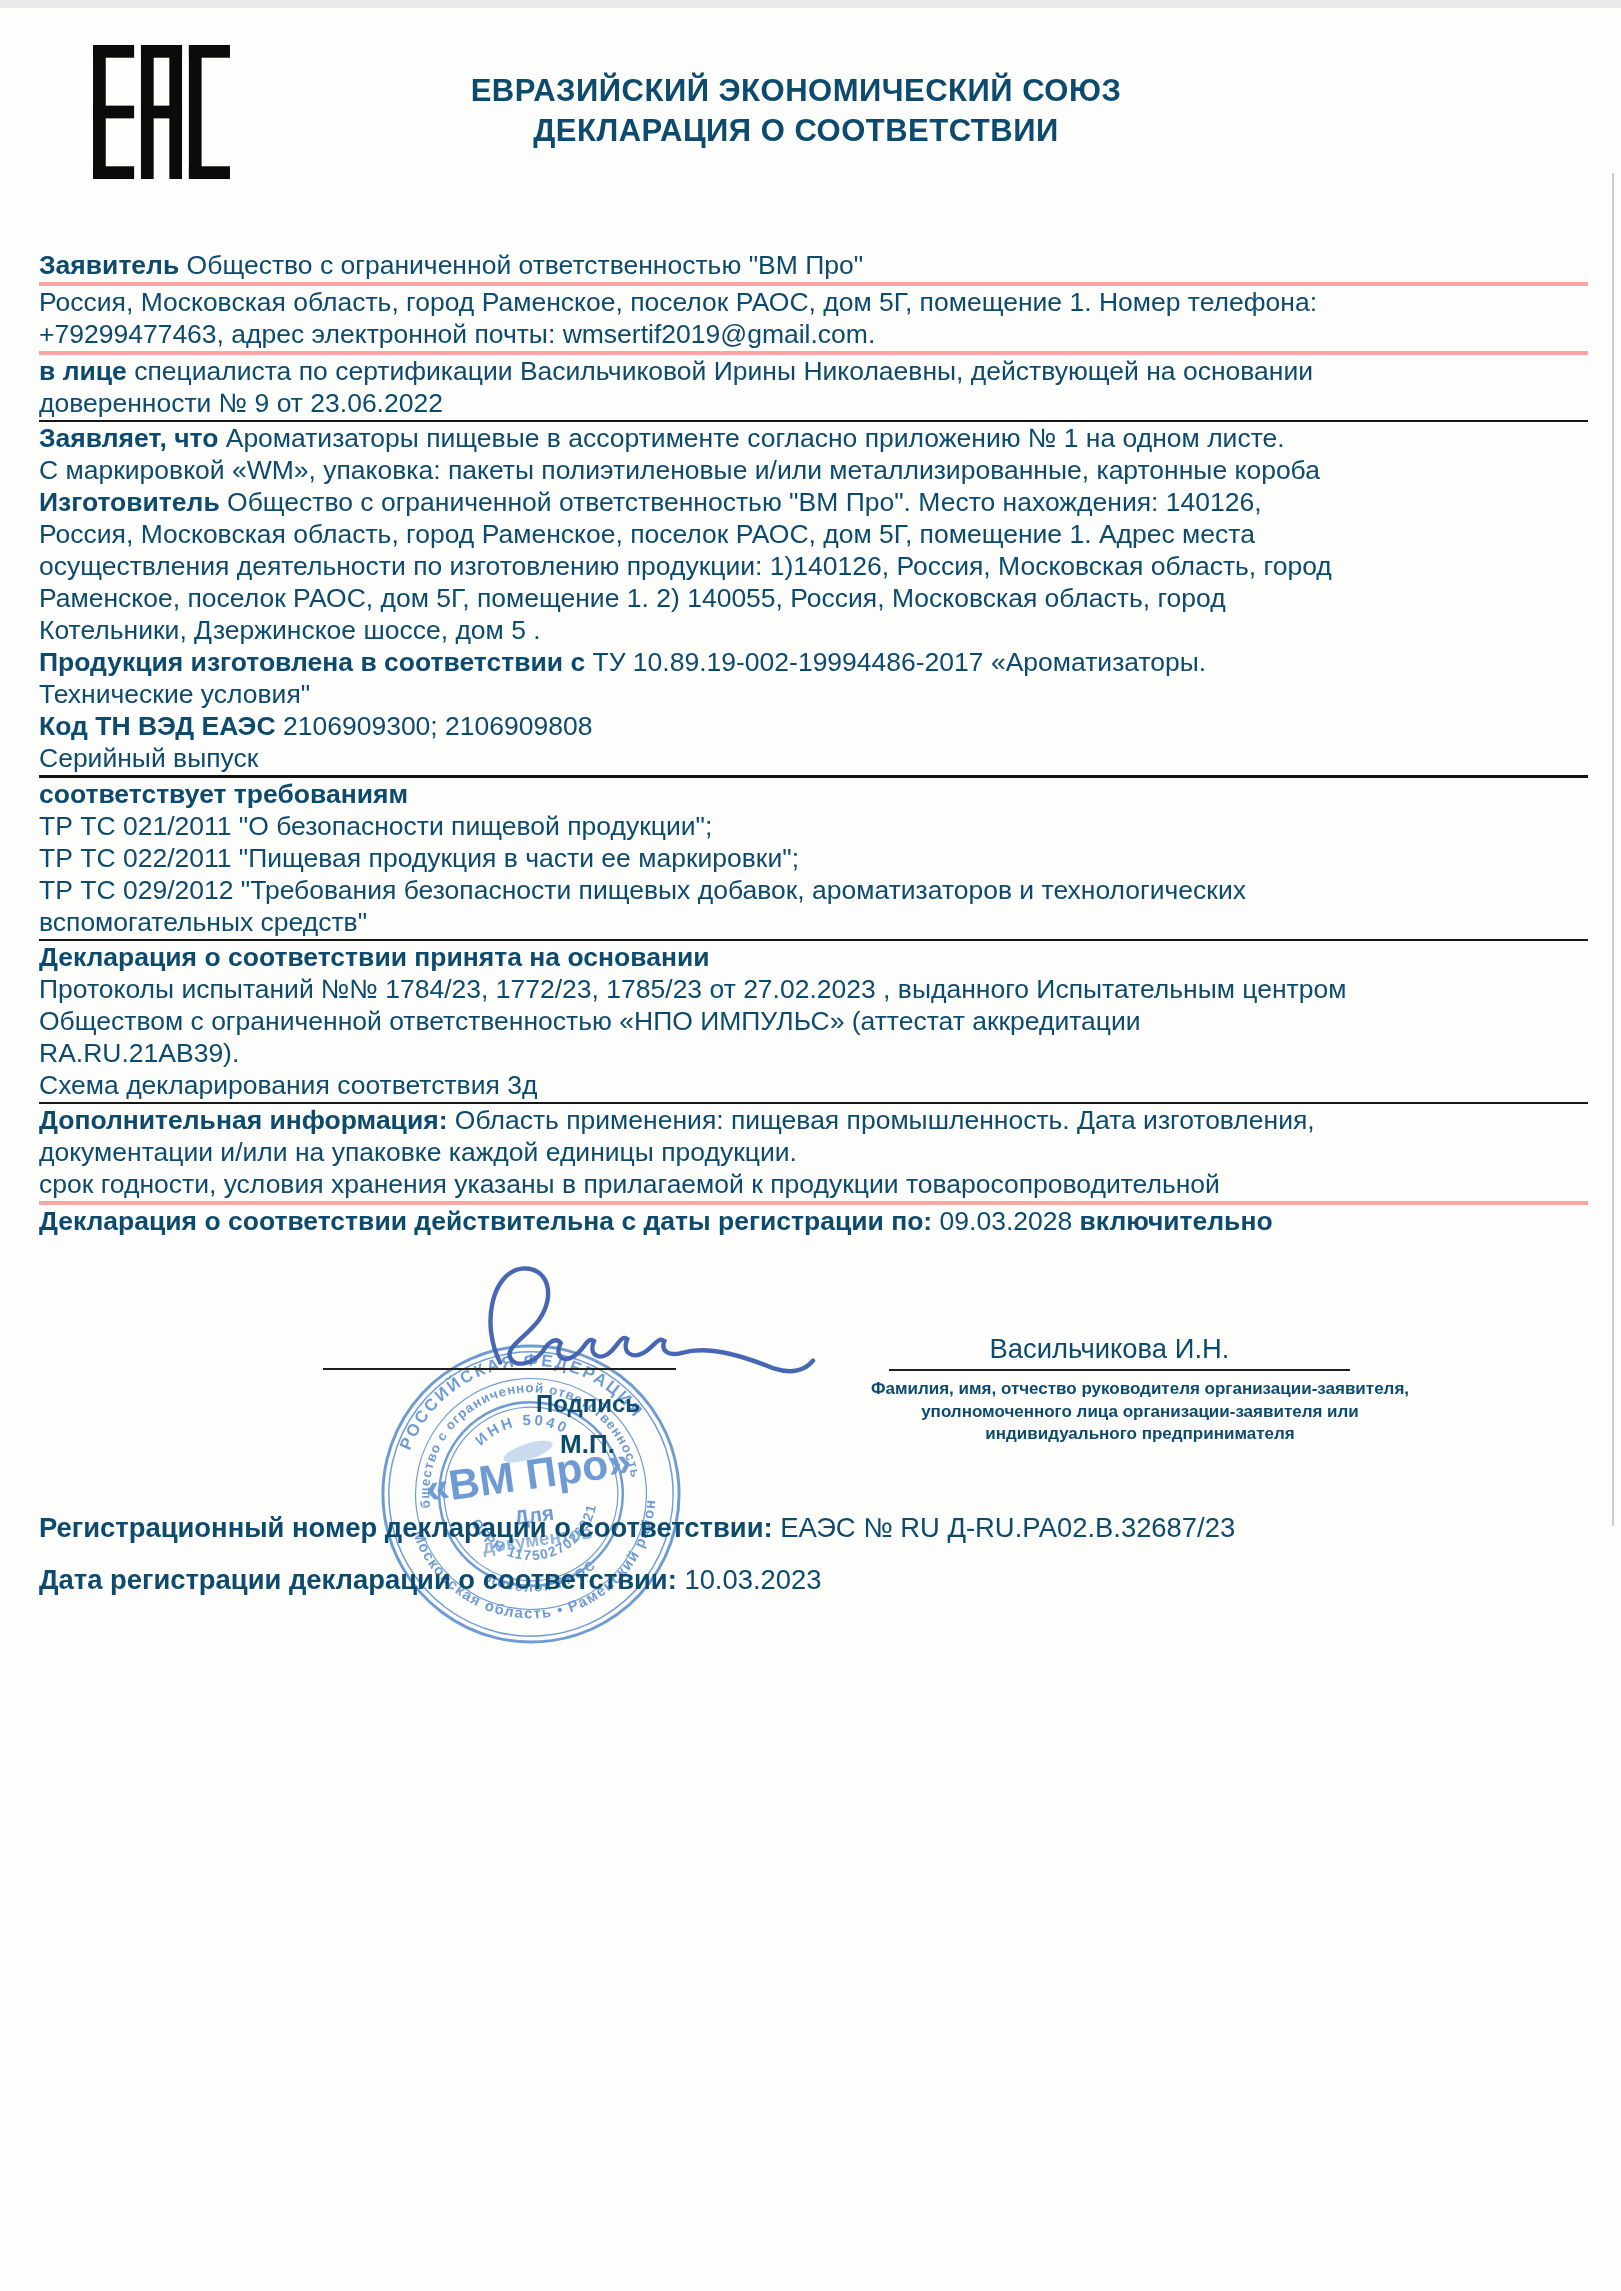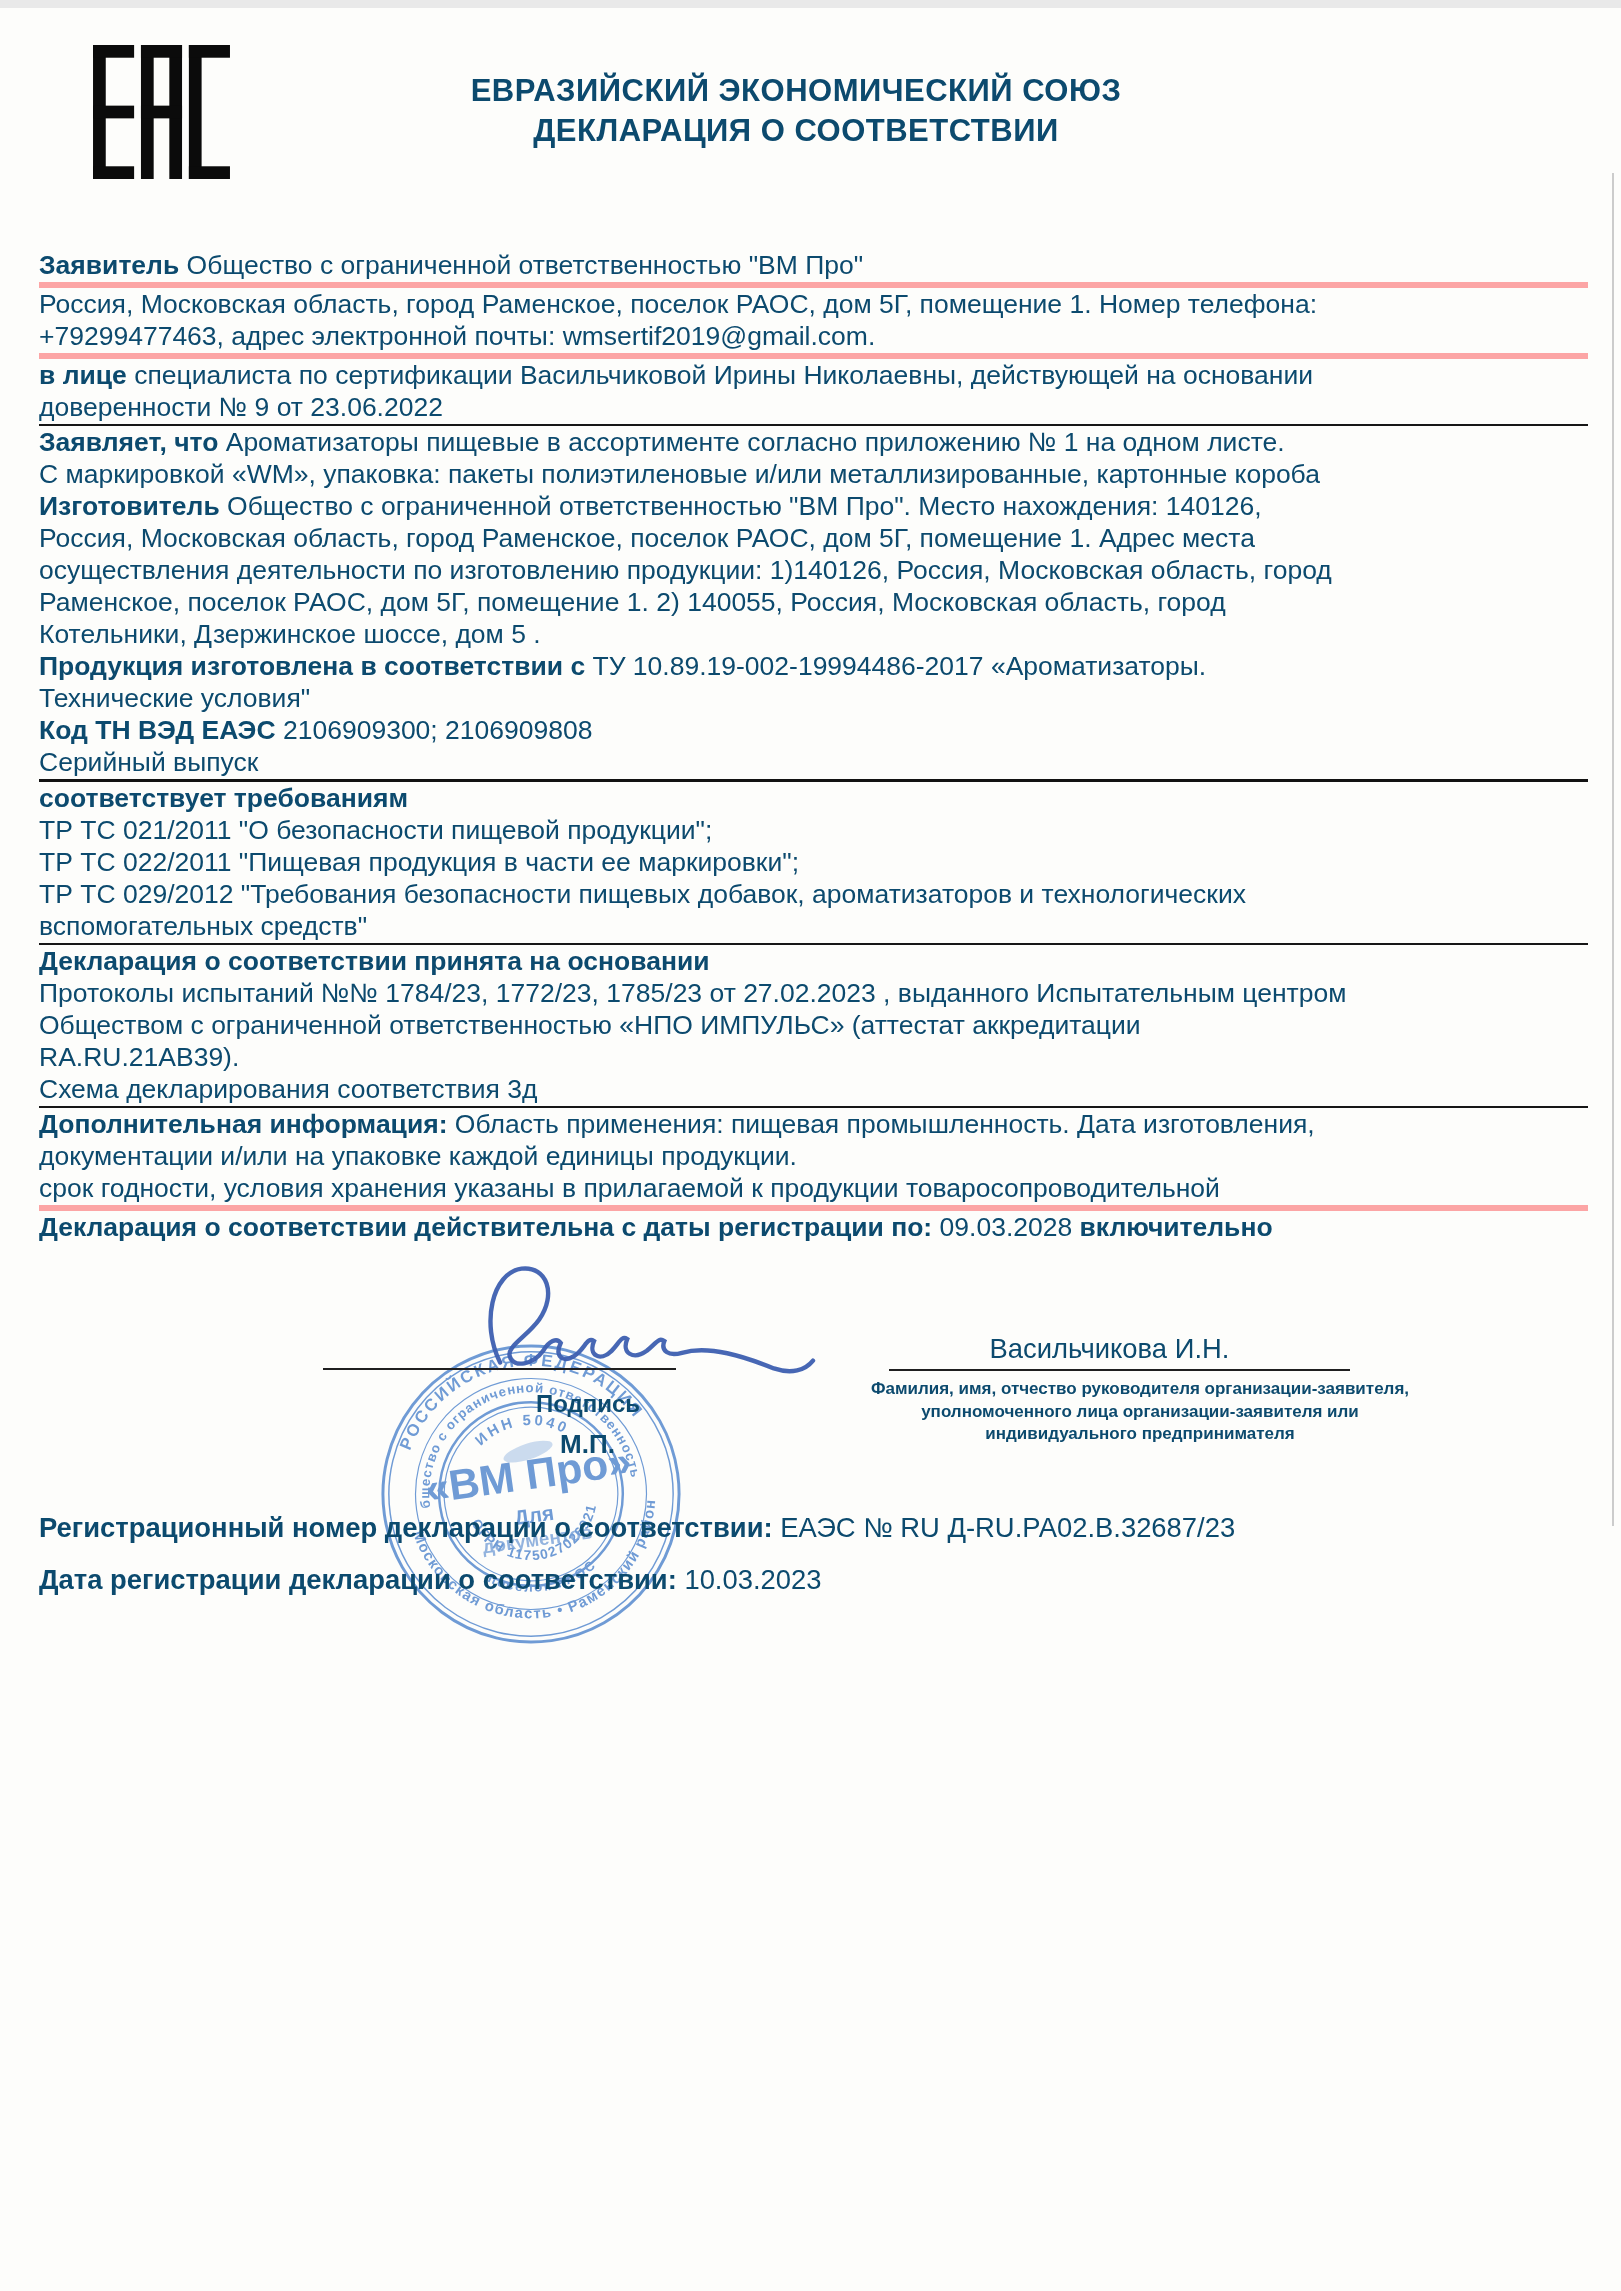--- a/index.html
+++ b/index.html
@@ -13,21 +13,21 @@
     position:absolute;left:0;right:29px;top:63px;text-align:center;
     font-weight:bold;font-size:31px;line-height:40px;letter-spacing:0.5px;
   }
   .docbody{
     position:absolute;left:39px;top:241px;width:1549px;z-index:2;
     font-size:26.5px;line-height:32px;
   }
   .ln{white-space:nowrap;}
   .b{font-weight:bold;}
   .sec{padding-bottom:1px;}
-  .u2{border-bottom:6px solid #fca5a5;}
+  .u2{border-bottom:4px solid #fca5a5;}
   .u3{border-bottom:2.9px solid #161616;}
   .u4{border-bottom:3.9px solid #121212;}
 
   .stamp{position:absolute;left:378px;top:1333px;z-index:1;}
   .signature{position:absolute;left:441px;top:1247px;z-index:3;}
 
   .sig-line-left{position:absolute;left:323px;top:1360px;width:353px;border-top:2.9px solid #1f1f1f;z-index:2;}
   .sig-line-right{position:absolute;left:889px;top:1361px;width:461px;border-top:2.9px solid #1f1f1f;z-index:2;}
   .sig-name{position:absolute;left:879px;top:1325px;width:461px;text-align:center;font-size:27.4px;z-index:2;}
   .sig-caption{position:absolute;left:863px;top:1370px;width:554px;text-align:center;font-weight:bold;font-size:17px;line-height:22.5px;z-index:2;}

